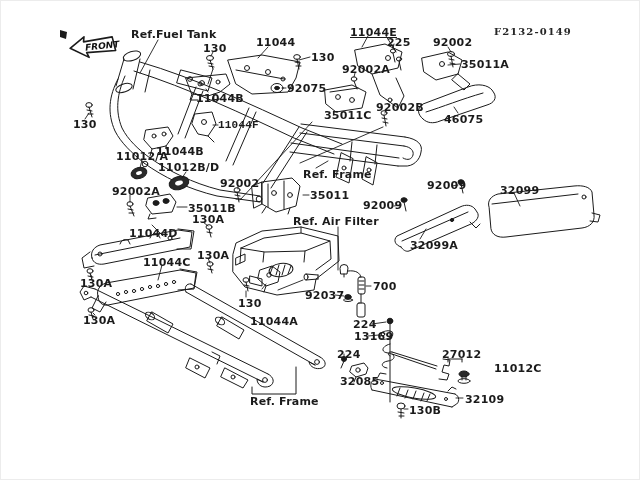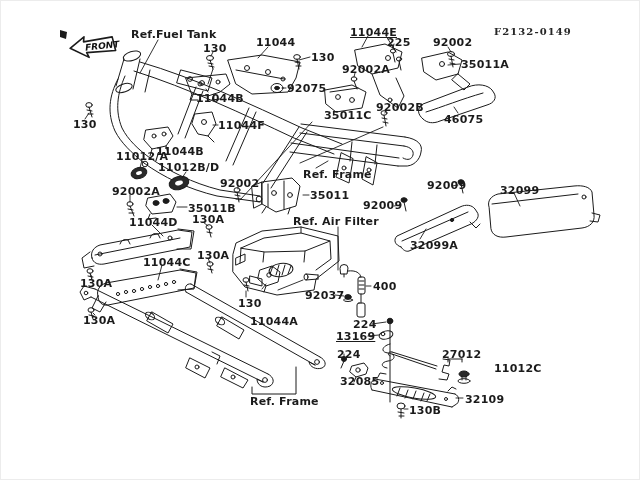--- a/index.html
+++ b/index.html
@@ -402,47 +402,47 @@
       <div class="part-label" style="left: 387px; top: 37px;">225</div>
       <div class="part-label" style="left: 433px; top: 37px;">92002</div>
       <div class="part-label" style="left: 461px; top: 59px;">35011A</div>
       <div class="part-label" style="left: 342px; top: 64px;">92002A</div>
       <div class="part-label" style="left: 311px; top: 52px;">130</div>
       <div class="part-label" style="left: 287px; top: 83px;">92075</div>
       <div class="part-label" style="left: 196px; top: 93px;">11044B</div>
       <div class="part-label" style="left: 376px; top: 102px;">92002B</div>
       <div class="part-label" style="left: 324px; top: 110px;">35011C</div>
       <div class="part-label" style="left: 444px; top: 114px;">46075</div>
-      <div class="part-label" style="left: 218px; top: 120px;">11044F</div>
+      <div class="part-label" style="left: 218px; top: 120px; font-family: Liberation Mono, monospace;">11044F</div>
       <div class="part-label" style="left: 73px; top: 119px;">130</div>
       <div class="part-label" style="left: 156px; top: 146px;">11044B</div>
       <div class="part-label" style="left: 116px; top: 151px;">11012/A</div>
       <div class="part-label" style="left: 158px; top: 162px;">11012B/D</div>
       <div class="part-label" style="left: 220px; top: 178px;">92002</div>
       <div class="part-label" style="left: 303px; top: 169px;">Ref. Frame</div>
       <div class="part-label" style="left: 310px; top: 190px;">35011</div>
       <div class="part-label" style="left: 112px; top: 186px;">92002A</div>
       <div class="part-label" style="left: 188px; top: 203px;">35011B</div>
       <div class="part-label" style="left: 427px; top: 180px;">92009</div>
       <div class="part-label" style="left: 500px; top: 185px;">32099</div>
       <div class="part-label" style="left: 363px; top: 200px;">92009</div>
       <div class="part-label" style="left: 410px; top: 240px;">32099A</div>
-      <div class="part-label" style="left: 129px; top: 217px;">11044D</div>
+      <div class="part-label" style="left: 129px; top: 228px;">11044D</div>
       <div class="part-label" style="left: 192px; top: 214px;">130A</div>
       <div class="part-label" style="left: 293px; top: 216px;">Ref. Air Filter</div>
       <div class="part-label" style="left: 197px; top: 250px;">130A</div>
       <div class="part-label" style="left: 143px; top: 257px;">11044C</div>
       <div class="part-label" style="left: 80px; top: 278px;">130A</div>
       <div class="part-label" style="left: 83px; top: 315px;">130A</div>
       <div class="part-label" style="left: 250px; top: 290px; margin-top: 26px;">11044A</div>
       <div class="part-label" style="left: 238px; top: 298px;">130</div>
       <div class="part-label" style="left: 305px; top: 290px;">92037</div>
-      <div class="part-label" style="left: 373px; top: 281px;">400</div>
+      <div class="part-label" style="left: 373px; top: 281px;">700</div>
       <div class="part-label" style="left: 353px; top: 319px;">224</div>
-      <div class="part-label" style="left: 336px; top: 331px; text-decoration: underline;">13169</div>
+      <div class="part-label" style="left: 354px; top: 331px;">13169</div>
       <div class="part-label" style="left: 337px; top: 349px;">224</div>
       <div class="part-label" style="left: 442px; top: 349px;">27012</div>
       <div class="part-label" style="left: 452px; top: 363px; margin-left: 42px;">11012C</div>
       <div class="part-label" style="left: 340px; top: 376px;">32085</div>
       <div class="part-label" style="left: 465px; top: 394px;">32109</div>
       <div class="part-label" style="left: 409px; top: 405px;">130B</div>
       <div class="part-label" style="left: 250px; top: 396px;">Ref. Frame</div>
     </div>
 </div>
 

